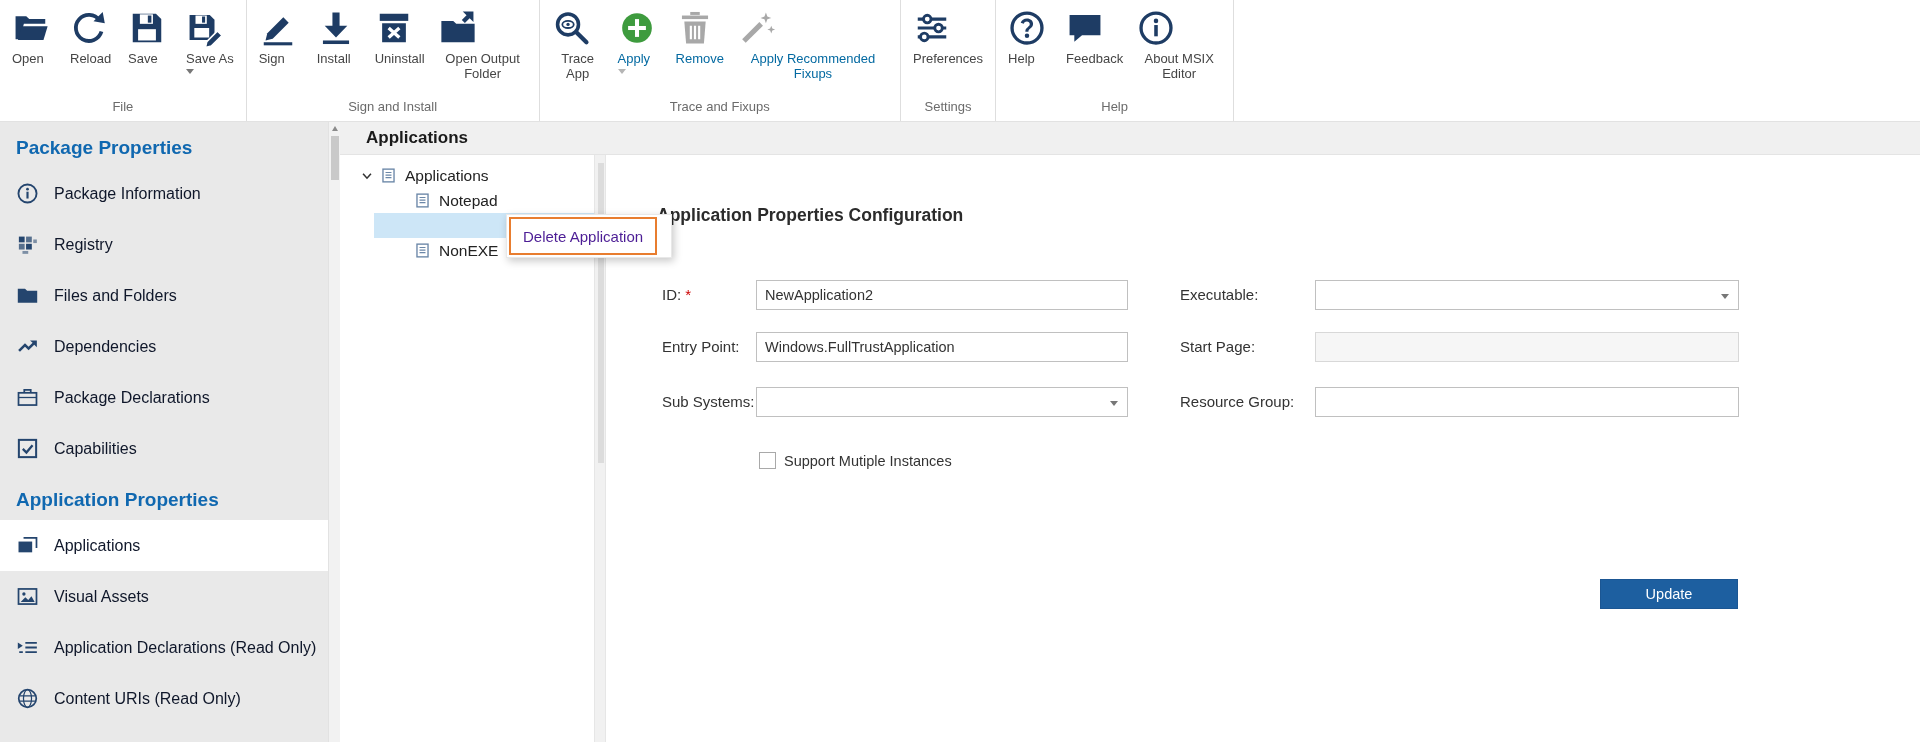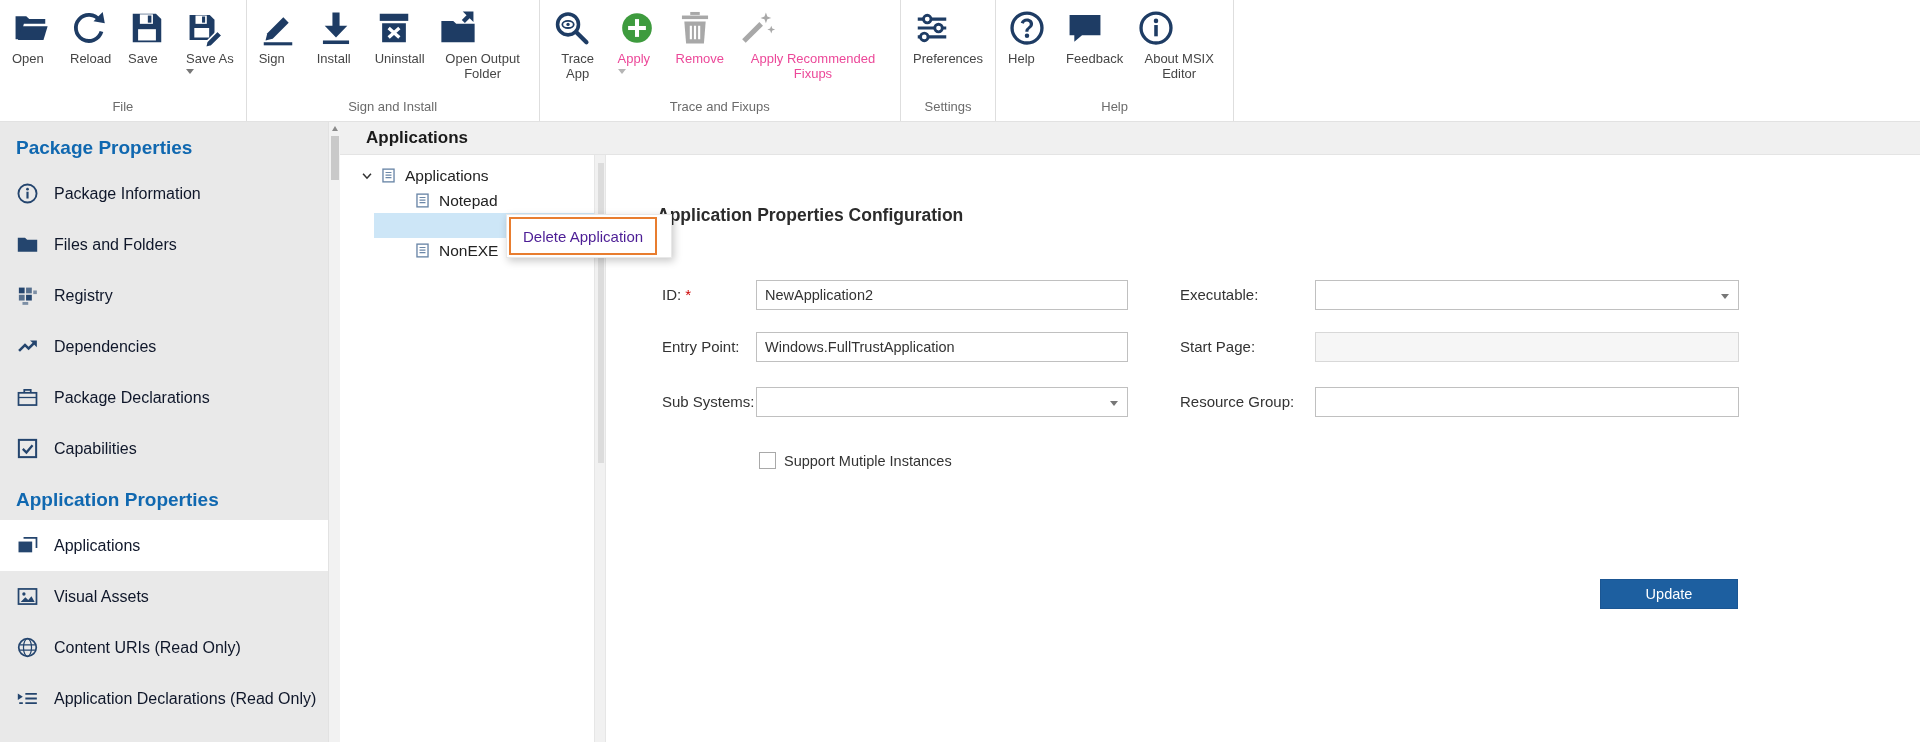--- a/index.html
+++ b/index.html
@@ -9,21 +9,21 @@
 
   
   .ribbon { height:122px; display:flex; align-items:stretch; border-bottom:1px solid #e2e2e2; background:#fff; }
   .rgroup { display:flex; flex-direction:column; border-right:1px solid #dedede; padding:0 5px; flex:none; }
   .rbuttons { flex:1; display:flex; align-items:flex-start; }
   .rbtn { display:flex; flex-direction:column; align-items:flex-start; padding:7px 7px 0; min-width:58px; color:#1e3c64; cursor:pointer; }
   .rbtn .ricon { height:42px; display:flex; align-items:center; justify-content:center; }
   .rbtn .ricon svg { width:38px; height:38px; display:block; }
   .rbtn .rlabel { font-size:13px; color:#454545; text-align:center; line-height:1.18; margin-top:2px; }
   .rbtn.disabled { color:#a8a8a8; }
-  .rbtn.disabled .rlabel { color:#ec4899; }
+  .rbtn.disabled .rlabel { color:#0369a1; }
   .rgroup-label { text-align:center; font-size:13px; color:#6b6b6b; padding:2px 6px 7px; }
   .w50 { max-width:52px; } .w86 { max-width:88px; } .w150 { max-width:150px; } .w84 { max-width:84px; }
   .drop-caret { width:0; height:0; border-left:4px solid transparent; border-right:4px solid transparent; border-top:5px solid #777; margin-top:3px; }
   .rbtn.disabled .drop-caret { border-top-color:#b5b5b5; }
   .ribbon-filler { flex:1; }
 
   
   .body { display:flex; height:620px; }
 
   
@@ -279,42 +279,42 @@
             <svg viewBox="0 0 32 32">
               <circle cx="16" cy="16" r="12.6" fill="none" stroke="currentColor" stroke-width="2.6"></circle>
               <circle cx="16" cy="10" r="1.9" fill="currentColor"></circle>
               <rect x="14.5" y="13.5" width="3" height="9.5" fill="currentColor"></rect>
             </svg>
           </span>
         <span>Package Information</span>
       </div>
       <div class="side-item">
         <span class="sicon">
-            <svg viewBox="0 0 32 32">
-              <path fill="currentColor" d="M2.5 6.5h10l3 3h14V26h-27z"></path>
-            </svg>
-          </span>
-        <span>Files and Folders</span>
-      </div>
-      <div class="side-item">
-        <span class="sicon">
             <svg viewBox="0 0 32 32" fill="currentColor">
               <rect x="4" y="5" width="8" height="8"></rect>
               <rect x="14" y="5" width="8" height="8" opacity=".75"></rect>
               <rect x="4" y="15" width="8" height="8" opacity=".75"></rect>
               <rect x="14" y="15" width="8" height="8"></rect>
               <rect x="24" y="9" width="5" height="5" opacity=".55"></rect>
               <rect x="9" y="25" width="8" height="4" opacity=".55"></rect>
             </svg>
           </span>
         <span>Registry</span>
       </div>
       <div class="side-item">
         <span class="sicon">
             <svg viewBox="0 0 32 32">
+              <path fill="currentColor" d="M2.5 6.5h10l3 3h14V26h-27z"></path>
+            </svg>
+          </span>
+        <span>Files and Folders</span>
+      </div>
+      <div class="side-item">
+        <span class="sicon">
+            <svg viewBox="0 0 32 32">
               <path fill="currentColor" d="M19.5 7.5H29v9.5l-3.6-3.6-7.9 7.9-5-5-7 7L3 20.8l9.5-9.4 5 5 5.6-5.6z"></path>
             </svg>
           </span>
         <span>Dependencies</span>
       </div>
       <div class="side-item">
         <span class="sicon">
             <svg viewBox="0 0 32 32" fill="none" stroke="currentColor" stroke-width="2.4">
               <rect x="3.5" y="9.5" width="25" height="17"></rect>
               <path d="M11.5 9.5v-4h9v4"></path>
@@ -349,36 +349,36 @@
             <svg viewBox="0 0 32 32">
               <rect x="3.5" y="5.5" width="25" height="21" fill="none" stroke="currentColor" stroke-width="2.4"></rect>
               <circle cx="11" cy="12.5" r="2.3" fill="currentColor"></circle>
               <path fill="currentColor" d="M6.5 23.5l6.5-6.5 4 4 4.5-5.5 4.5 8z"></path>
             </svg>
           </span>
         <span>Visual Assets</span>
       </div>
       <div class="side-item">
         <span class="sicon">
+            <svg viewBox="0 0 32 32">
+              <path fill="currentColor" d="M2.5 9l7 4.5-7 4.5z"></path>
+              <path fill="none" stroke="currentColor" stroke-width="2.6" d="M13 9.5h16M13 16h16M13 22.5h16M4.5 22.5h5"></path>
+            </svg>
+          </span>
+        <span>Application Declarations (Read Only)</span>
+      </div>
+      <div class="side-item">
+        <span class="sicon">
             <svg viewBox="0 0 32 32" fill="none" stroke="currentColor">
               <circle cx="16" cy="16" r="12.2" stroke-width="2.4"></circle>
               <ellipse cx="16" cy="16" rx="5.6" ry="12.2" stroke-width="1.7"></ellipse>
               <path d="M4.5 12.2h23M4.5 19.8h23" stroke-width="1.7"></path>
             </svg>
           </span>
         <span>Content URIs (Read Only)</span>
-      </div>
-      <div class="side-item">
-        <span class="sicon">
-            <svg viewBox="0 0 32 32">
-              <path fill="currentColor" d="M2.5 9l7 4.5-7 4.5z"></path>
-              <path fill="none" stroke="currentColor" stroke-width="2.6" d="M13 9.5h16M13 16h16M13 22.5h16M4.5 22.5h5"></path>
-            </svg>
-          </span>
-        <span>Application Declarations (Read Only)</span>
       </div>
     </div>
 
     <div class="side-scroll">
       <span class="sarrow"></span>
       <span class="sthumb"></span>
     </div>
 
     <div class="main">
       <div class="main-title">Applications</div>

